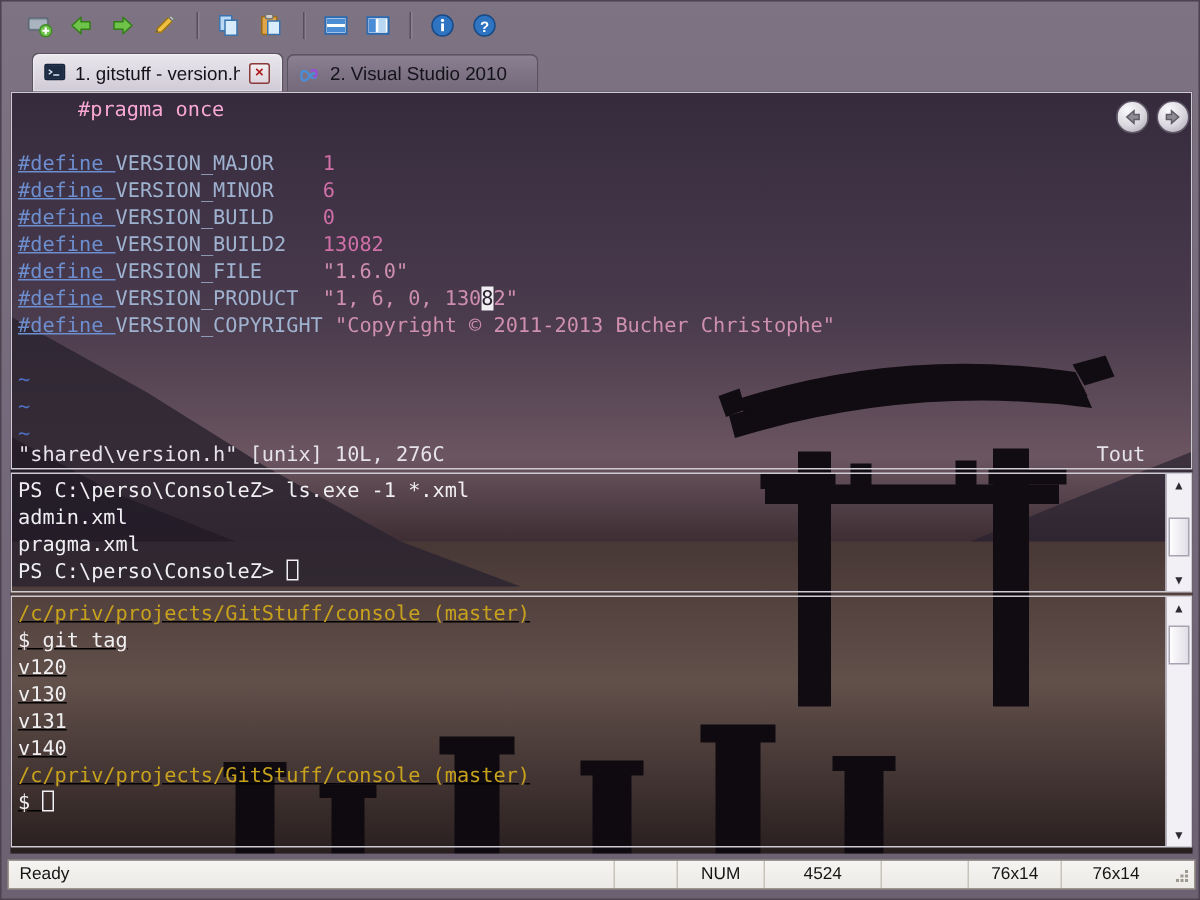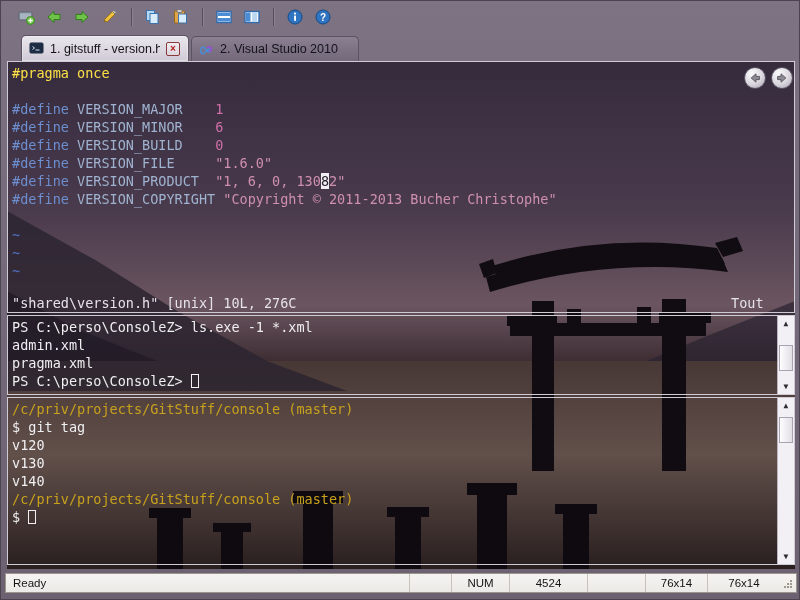--- a/index.html
+++ b/index.html
@@ -87,22 +87,22 @@
     line-height:18px;
   }
   #pane-vim   { top:0;   height:252px; }
   #pane-ps    { top:254px; height:80px; }
   #pane-git   { top:336px; height:168px; }
 
   .pane-inner{ position:absolute; inset:0; padding:2px 0 0 4px; }
   .ln{ white-space:pre; height:18px; }
 
   
-  .c-pre   { color:#fde047; }
-  .c-kw    { color:#6d8ecf; }
+  .c-pre   { color:#f9a8d4;margin-left:40px; }
+  .c-kw    { color:#6d8ecf;text-decoration:underline; }
   .c-id    { color:#9fb2cf; }
   .c-num   { color:#d06fa8; }
   .c-str   { color:#cf8fae; }
   .c-tilde { color:#4f6fc0; }
   .c-status{ color:#e6e2ea; }
   .cursor-block{
     background:#f0eef2; color:#2a2130;
   }
   .cursor-hollow{
     display:inline-block; width:8px; height:14px; vertical-align:-2px;
@@ -323,20 +323,21 @@
       </g>
     </svg>
 
     <div class="pane" id="pane-vim">
       <div class="pane-inner" id="vim-lines">
           <div class="ln"><span class="c-pre">#pragma once</span></div>
           <div class="ln">&nbsp;</div>
           <div class="ln"><span class="c-kw">#define </span><span class="c-id">VERSION_MAJOR    </span><span class="c-num">1</span></div>
           <div class="ln"><span class="c-kw">#define </span><span class="c-id">VERSION_MINOR    </span><span class="c-num">6</span></div>
           <div class="ln"><span class="c-kw">#define </span><span class="c-id">VERSION_BUILD    </span><span class="c-num">0</span></div>
+          <div class="ln"><span class="c-kw">#define </span><span class="c-id">VERSION_BUILD2   </span><span class="c-num">13082</span></div>
           <div class="ln"><span class="c-kw">#define </span><span class="c-id">VERSION_FILE     </span><span class="c-str">"1.6.0"</span></div>
           <div class="ln"><span class="c-kw">#define </span><span class="c-id">VERSION_PRODUCT  </span><span class="c-str">"1, 6, 0, 130</span><span class="cursor-block">8</span><span class="c-str">2"</span></div>
           <div class="ln"><span class="c-kw">#define </span><span class="c-id">VERSION_COPYRIGHT</span><span class="c-str"> "Copyright © 2011-2013 Bucher Christophe"</span></div>
           <div class="ln">&nbsp;</div>
           <div class="ln"><span class="c-tilde">~</span></div>
           <div class="ln"><span class="c-tilde">~</span></div>
           <div class="ln"><span class="c-tilde">~</span></div>
         </div>
       <div class="status-row">
         <span class="c-status" style="position:absolute;left:4px;">"shared\version.h" [unix] 10L, 276C</span>
@@ -355,25 +356,26 @@
       <div class="sb">
         <div class="sb-arrow">▲</div>
         <div class="sb-track">
           <div class="sb-thumb" style="top:14px;"></div>
         </div>
         <div class="sb-arrow">▼</div>
       </div>
     </div>
 
     <div class="pane" id="pane-git">
-      <div class="pane-inner" style="right:17px;" id="git-lines">
+      <div class="pane-inner" style="right:17px;text-decoration:underline;" id="git-lines">
           <div class="ln"><span class="c-yellow">/c/priv/projects/GitStuff/console (master)</span></div>
           <div class="ln"><span class="c-white">$ git tag</span></div>
           <div class="ln"><span class="c-white">v120</span></div>
           <div class="ln"><span class="c-white">v130</span></div>
+          <div class="ln"><span class="c-white">v131</span></div>
           <div class="ln"><span class="c-white">v140</span></div>
           <div class="ln"><span class="c-yellow">/c/priv/projects/GitStuff/console (master)</span></div>
           <div class="ln"><span class="c-white">$ </span><span class="cursor-hollow"></span></div>
         </div>
       <div class="sb">
         <div class="sb-arrow">▲</div>
         <div class="sb-track">
           <div class="sb-thumb" style="top:4px;"></div>
         </div>
         <div class="sb-arrow">▼</div>

